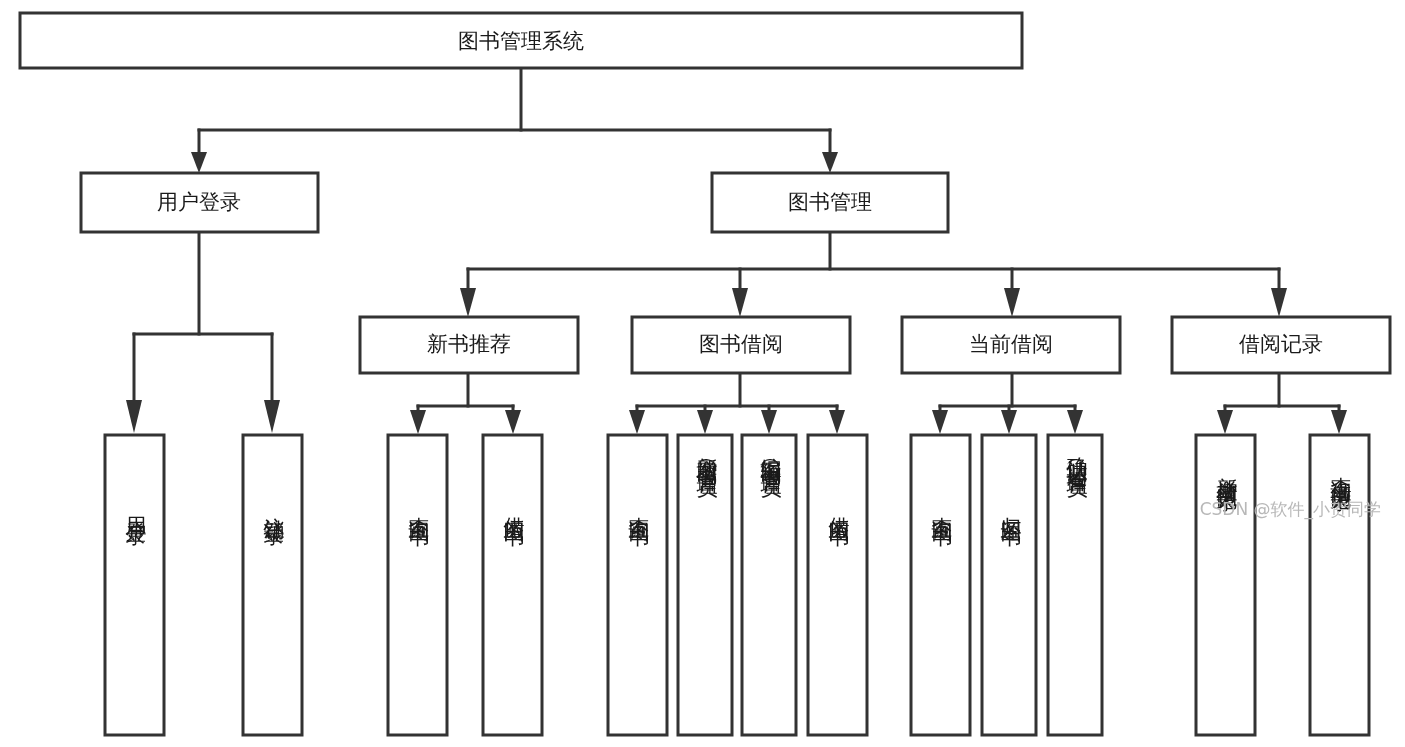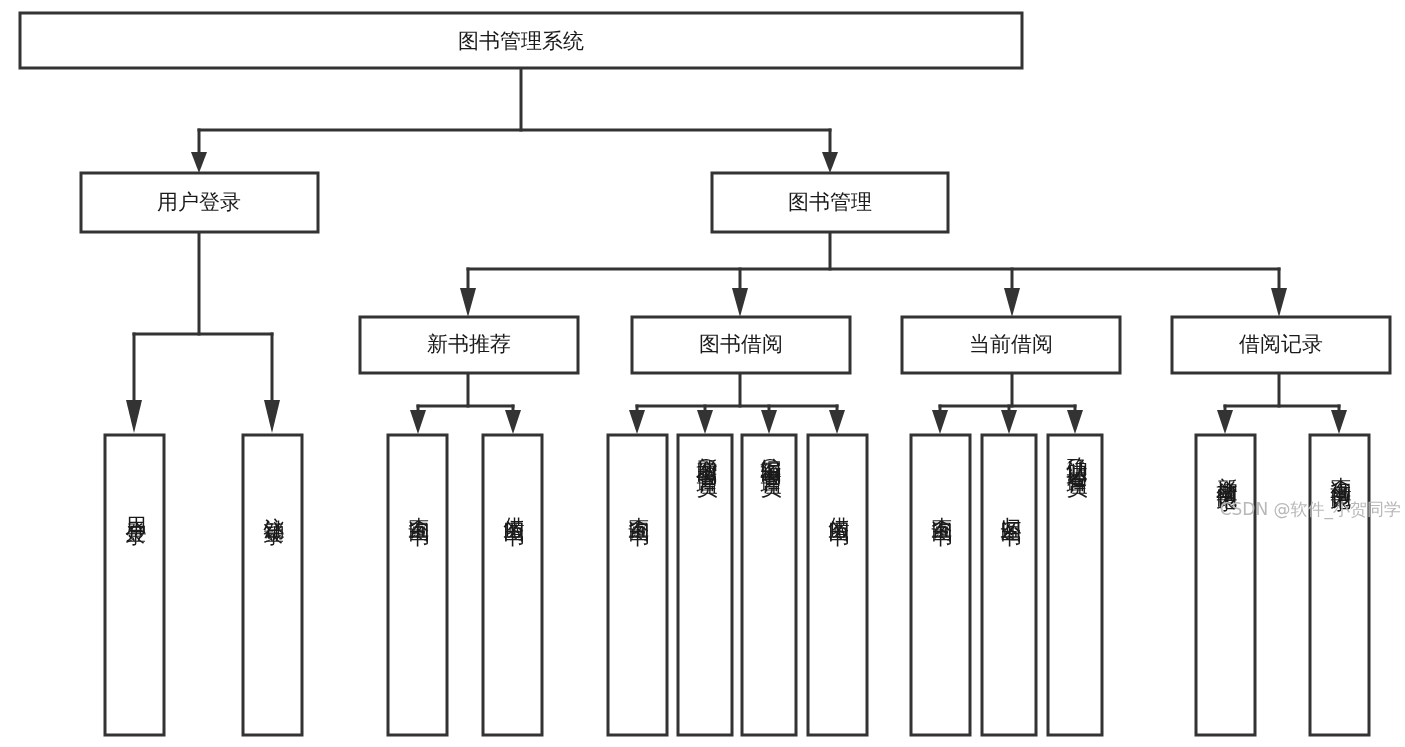--- a/index.html
+++ b/index.html
@@ -53,21 +53,21 @@
     font-family: "DejaVu Sans", "Liberation Sans", sans-serif;
     font-size: 21px;
     fill: #1a1a1a;
     writing-mode: vertical-rl;
     text-orientation: upright;
     letter-spacing: 3px;
     dominant-baseline: middle;
   }
   .watermark {
     position: absolute;
-    right: 4px;
+    right: 24px;
     bottom: 6px;
     font-family: "DejaVu Sans", "Liberation Sans", sans-serif;
     font-size: 17px;
     color: #b8b8b8;
     white-space: nowrap;
     user-select: none;
   }
 </style>
 </head>
 <body>

